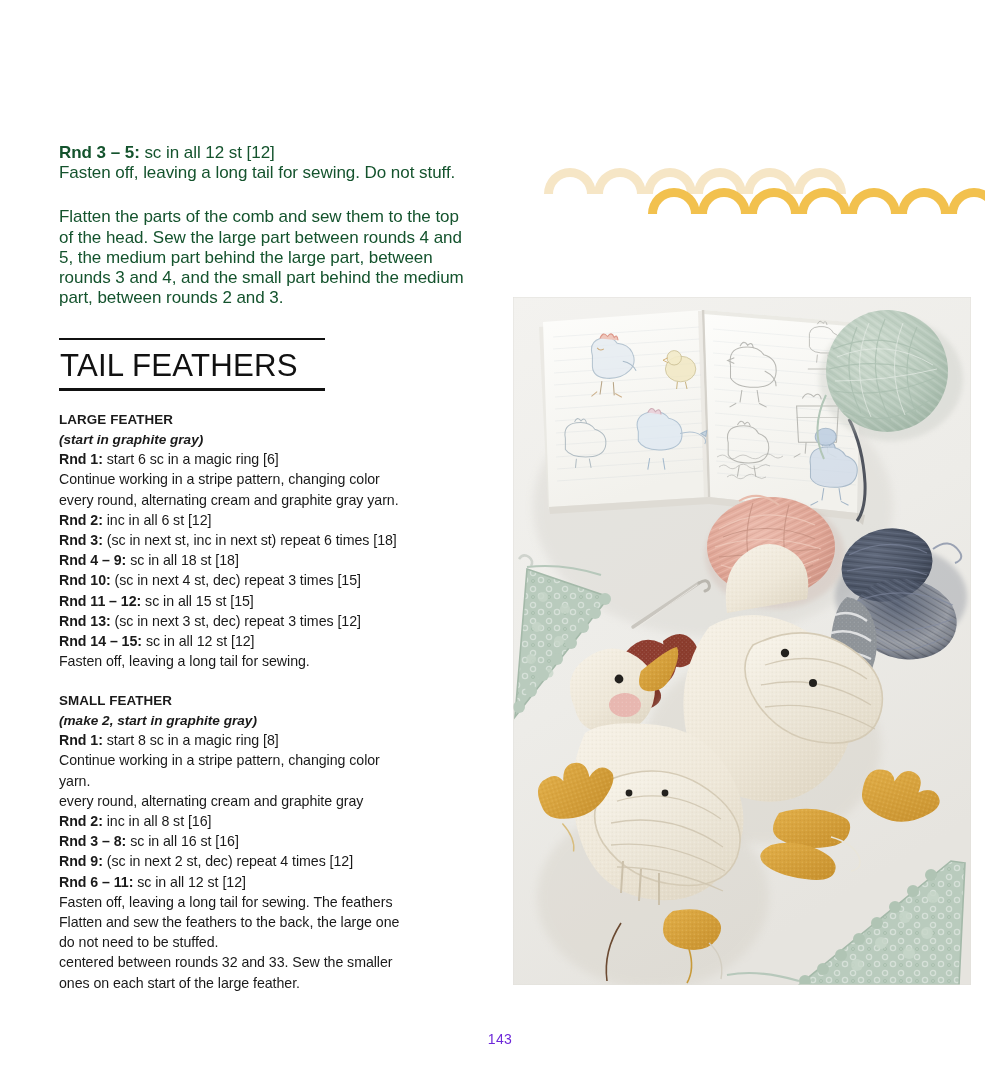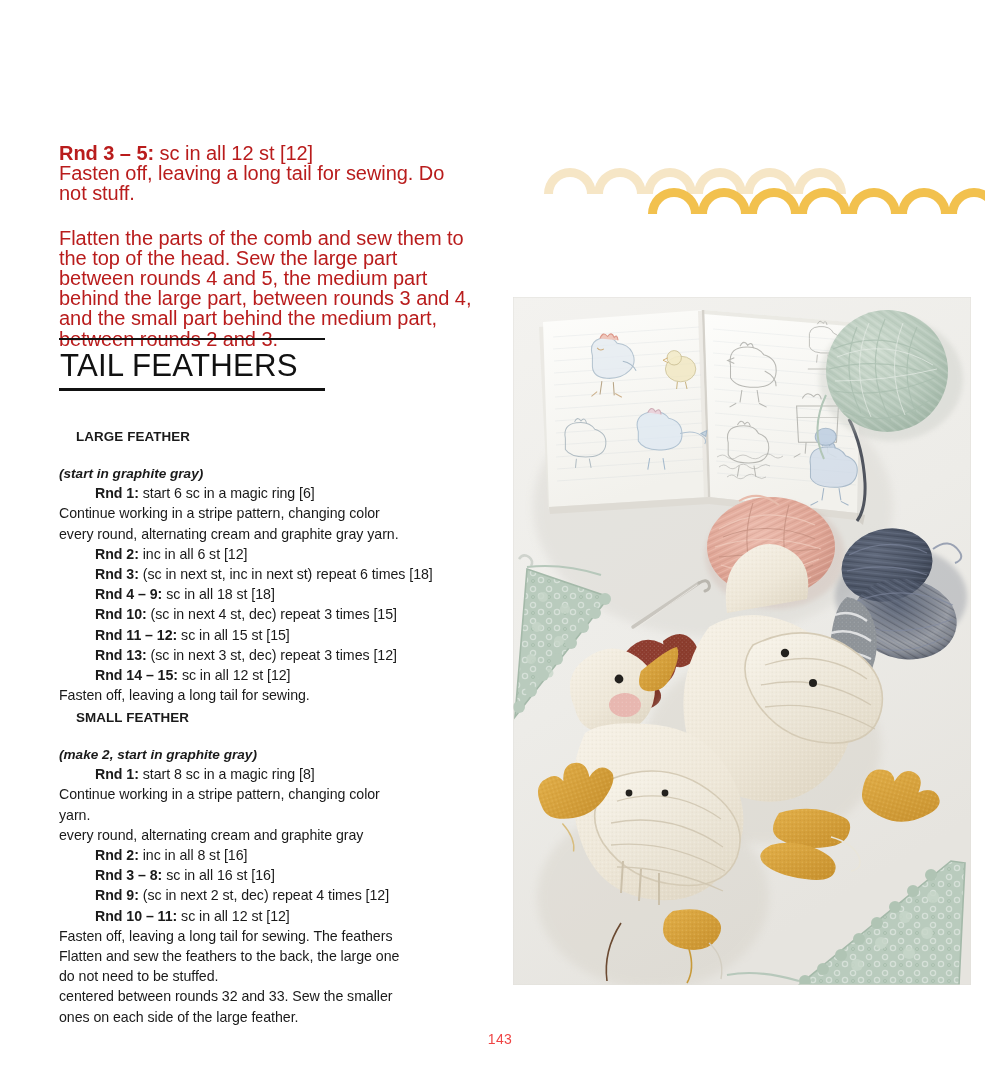--- a/index.html
+++ b/index.html
@@ -21,25 +21,25 @@
   }
 
   
   .text-col {
     position: absolute;
     left: 59px;
     top: 143px;
     width: 415px;
   }
   .para {
-    font-size: 20px;
+    font-size: 17px;
     line-height: 20.2px;
     letter-spacing: -0.05px;
     margin: 0;
-    color: #b91c1c;
+    color: #14532d;
   }
   .para b, .lbl {
     font-weight: 700;
   }
   .gap-block { margin-top: 24px; }
 
   
   .section-title-wrap {
     position: absolute;
     left: 59px;
@@ -72,46 +72,46 @@
     width: 420px;
   }
   #subsec-large { top: 410px; }
   #subsec-small { top: 691px; }
 
   .sub-head {
     font-size: 13.4px;
     line-height: 19.6px;
     font-weight: 700;
     letter-spacing: 0.1px;
-    margin: 17px;
+    margin: 0;
   }
   .sub-note {
     font-size: 13.6px;
     line-height: 19.6px;
     font-weight: 700;
     margin: 0;
     font-style: italic;
   }
   .rnd-line {
     font-size: 14.2px;
     line-height: 20.2px;
     margin: 0;
     letter-spacing: -0.05px;
   }
-  .rnd-line .lbl { font-weight: 700; margin-left: 36px; }
+  .rnd-line .lbl { font-weight: 700; }
 
   
   .page-number {
     position: absolute;
     left: 0;
     right: 0;
     top: 1031px;
     text-align: center;
     font-size: 14px;
-    color: #ef4444;
+    color: #6d28d9;
     letter-spacing: 0.4px;
   }
 
   
   .scallop-deco {
     position: absolute;
     left: 540px;
     top: 168px;
     width: 445px;
     height: 62px;
@@ -168,26 +168,26 @@
     <p class="sub-head">SMALL FEATHER</p>
     <p class="sub-note">(make 2, start in graphite gray)</p>
     <div>
         <p class="rnd-line"><span class="lbl">Rnd 1:</span><span> start 8 sc in a magic ring [8]</span></p>
         <p class="rnd-line"><span>Continue working in a stripe pattern, changing color</span></p>
         <p class="rnd-line"><span>yarn.</span></p>
         <p class="rnd-line"><span>every round, alternating cream and graphite gray</span></p>
         <p class="rnd-line"><span class="lbl">Rnd 2:</span><span> inc in all 8 st [16]</span></p>
         <p class="rnd-line"><span class="lbl">Rnd 3 – 8:</span><span> sc in all 16 st [16]</span></p>
         <p class="rnd-line"><span class="lbl">Rnd 9:</span><span> (sc in next 2 st, dec) repeat 4 times [12]</span></p>
-        <p class="rnd-line"><span class="lbl">Rnd 10 – 11:</span><span> sc in all 12 st [12]</span></p>
+        <p class="rnd-line"><span class="lbl">Rnd 6 – 11:</span><span> sc in all 12 st [12]</span></p>
         <p class="rnd-line"><span>Fasten off, leaving a long tail for sewing. The feathers</span></p>
         <p class="rnd-line"><span>Flatten and sew the feathers to the back, the large one</span></p>
         <p class="rnd-line"><span>do not need to be stuffed.</span></p>
         <p class="rnd-line"><span>centered between rounds 32 and 33. Sew the smaller</span></p>
-        <p class="rnd-line"><span>ones on each side of the large feather.</span></p>
+        <p class="rnd-line"><span>ones on each start of the large feather.</span></p>
       </div>
   </div>
 
   <div class="scallop-deco">
     <svg width="445" height="62" viewBox="0 0 445 62">
       <g id="scallop-back">
           <path d="M4 26 a26 26 0 0 1 52 0 l-9 0 a17 17 0 0 0 -34 0 Z" fill="#f6e6c6"></path>
           <path d="M54 26 a26 26 0 0 1 52 0 l-9 0 a17 17 0 0 0 -34 0 Z" fill="#f6e6c6"></path>
           <path d="M104 26 a26 26 0 0 1 52 0 l-9 0 a17 17 0 0 0 -34 0 Z" fill="#f6e6c6"></path>
           <path d="M154 26 a26 26 0 0 1 52 0 l-9 0 a17 17 0 0 0 -34 0 Z" fill="#f6e6c6"></path>

